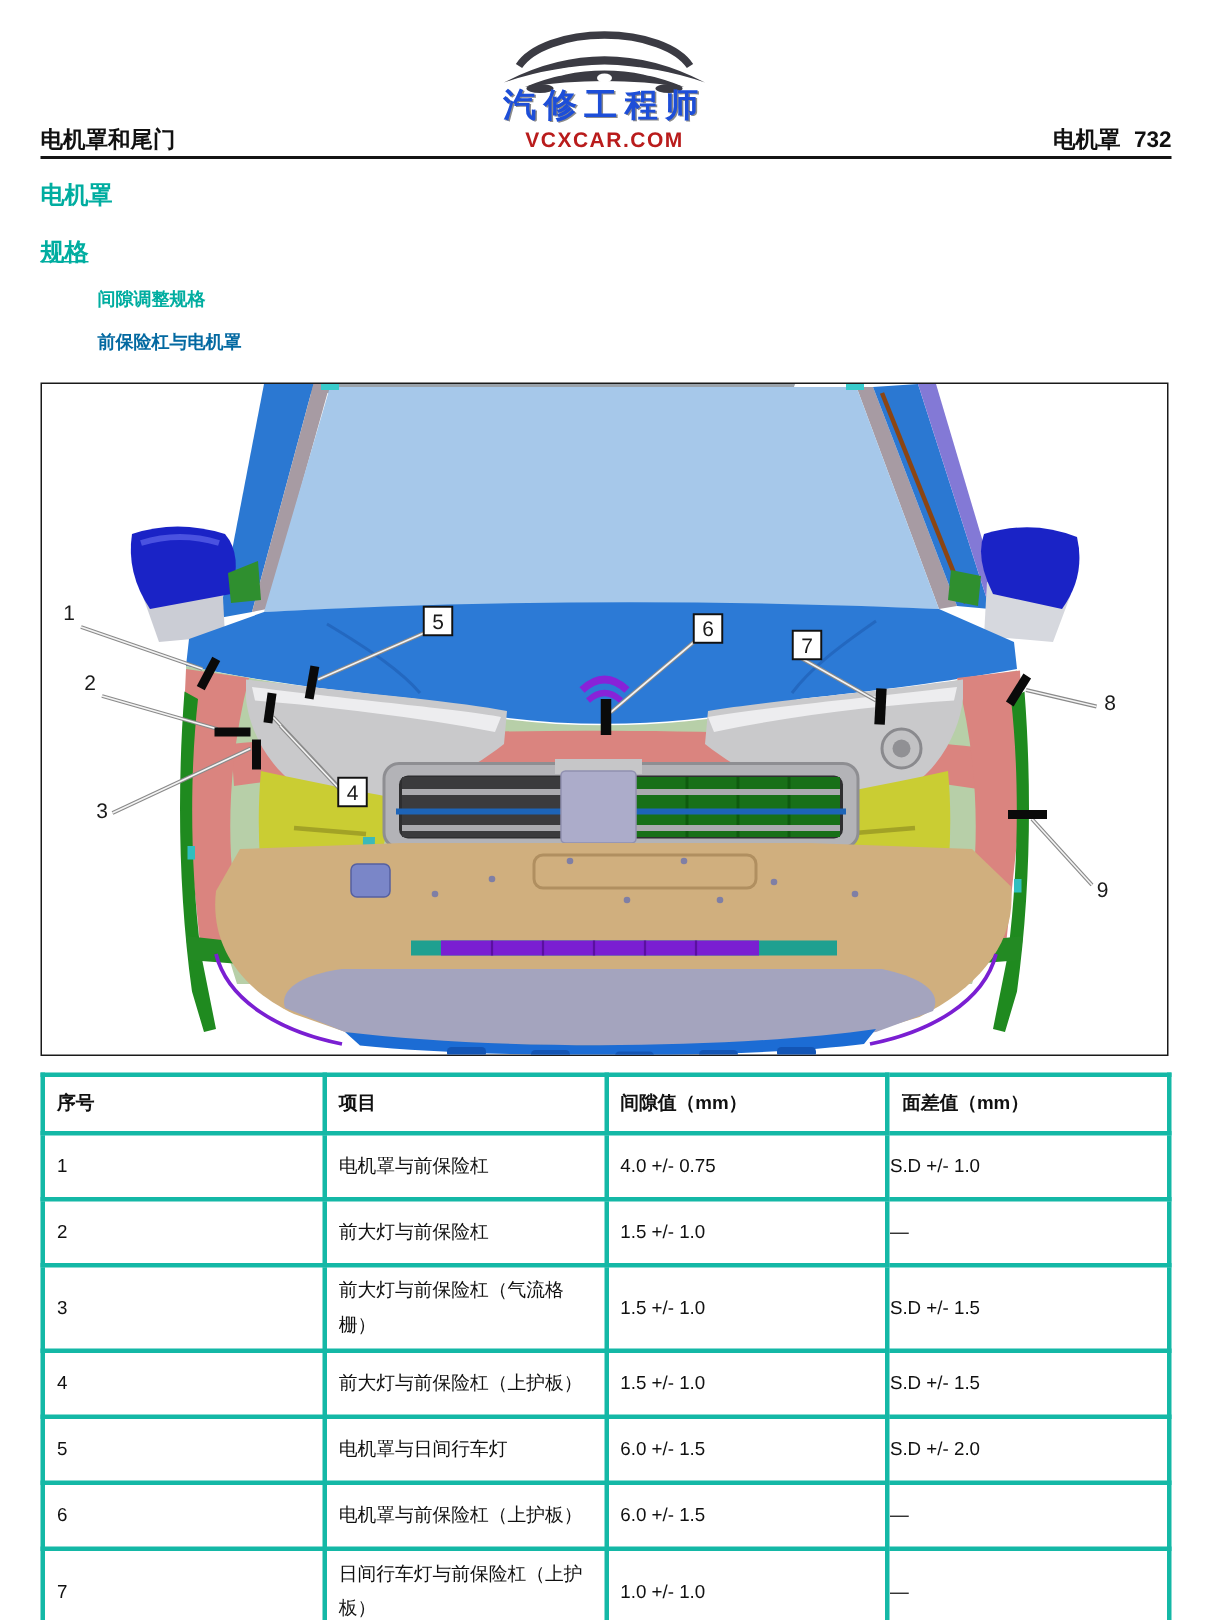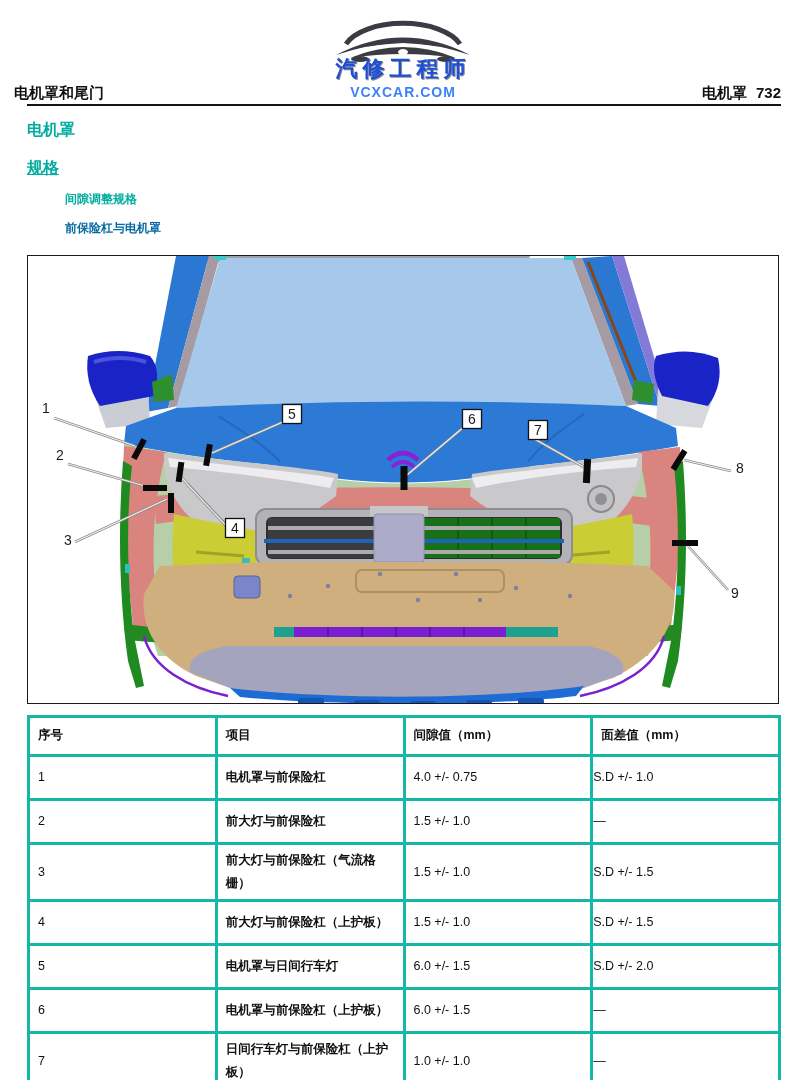--- a/index.html
+++ b/index.html
@@ -5,39 +5,39 @@
   html,body{margin:0;padding:0;}
   body{
     width:806px;height:1080px;overflow:hidden;position:relative;background:#ffffff;
     font-family:"Liberation Sans","DejaVu Sans",sans-serif;color:#111;
   }
   .abs{position:absolute;}
   
   .logo{left:50%;transform:translateX(-50%);top:8px;width:220px;text-align:center;}
   .logo-cn{font-size:22px;font-weight:bold;color:#1d4ed8;letter-spacing:5px;margin-top:-12px;
            text-shadow:1px 1px 0 #8a8a8a;}
-  .logo-site{font-size:14px;font-weight:bold;color:#3b82f6;letter-spacing:1px;margin-top:0px;}
-  .header-left{left:14px;top:84px;font-size:15px;font-weight:bold;}
+  .logo-site{font-size:14px;font-weight:bold;color:#b91c1c;letter-spacing:1px;margin-top:0px;}
+  .header-left{left:27px;top:84px;font-size:15px;font-weight:bold;}
   .header-right{right:25px;top:84px;font-size:15px;font-weight:bold;}
   .header-right span{margin-left:9px;}
   .header-rule{left:27px;width:754px;top:104px;border-top:2.5px solid #141414;}
   
   .h-big{font-size:16px;font-weight:bold;left:27px;}
   .h-small{font-size:12px;font-weight:bold;left:27px;padding-left:38px;}
   
   .figure-box{left:27px;top:255px;width:750px;height:447px;border:1.5px solid #1a1a1a;background:#fff;}
   .figure-box svg{position:absolute;left:0;top:0;}
   
   table.spec{position:absolute;left:27px;top:715px;width:754px;border-collapse:collapse;
              table-layout:fixed;font-size:12.5px;}
   table.spec th,table.spec td{border:3px solid #14b8a6;text-align:left;vertical-align:middle;
              padding:4px 8px;line-height:1.85;}
   table.spec th{height:28px;font-weight:bold;}
   table.spec td{height:33px;font-weight:400;}
-  table.spec td.col-item{font-weight:bold;}
+  table.spec td.col-item{font-weight:normal;}
   table.spec td.col-flush{padding-left:0;}
   table.spec col{width:25%;}
 </style>
 </head>
 <body>
 
 <div class="abs logo">
   <svg width="150" height="54" viewBox="0 0 150 54">
     <path d="M18,36 A60,30 0 0 1 132,36" fill="none" stroke="#3b3b43" stroke-width="5"></path>
     <path d="M8,47 Q75,12 142,47 Q110,36 75,35 Q40,36 8,47 Z" fill="#3b3b43"></path>

